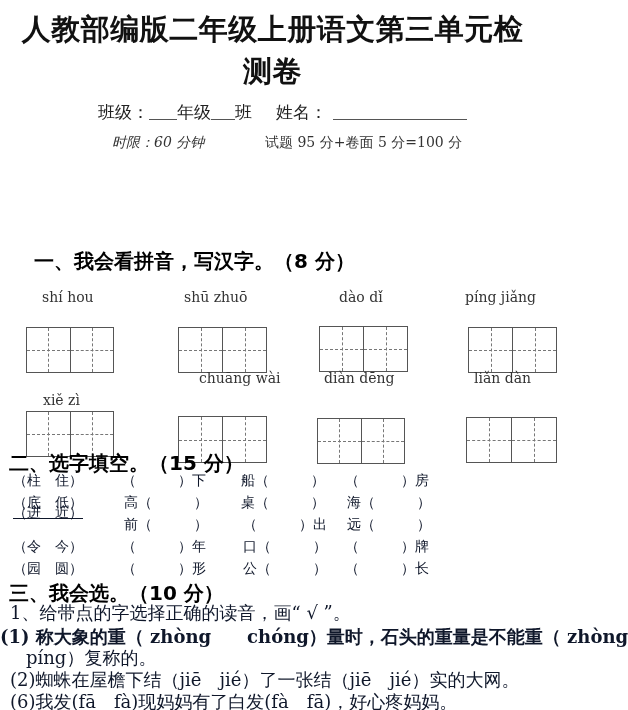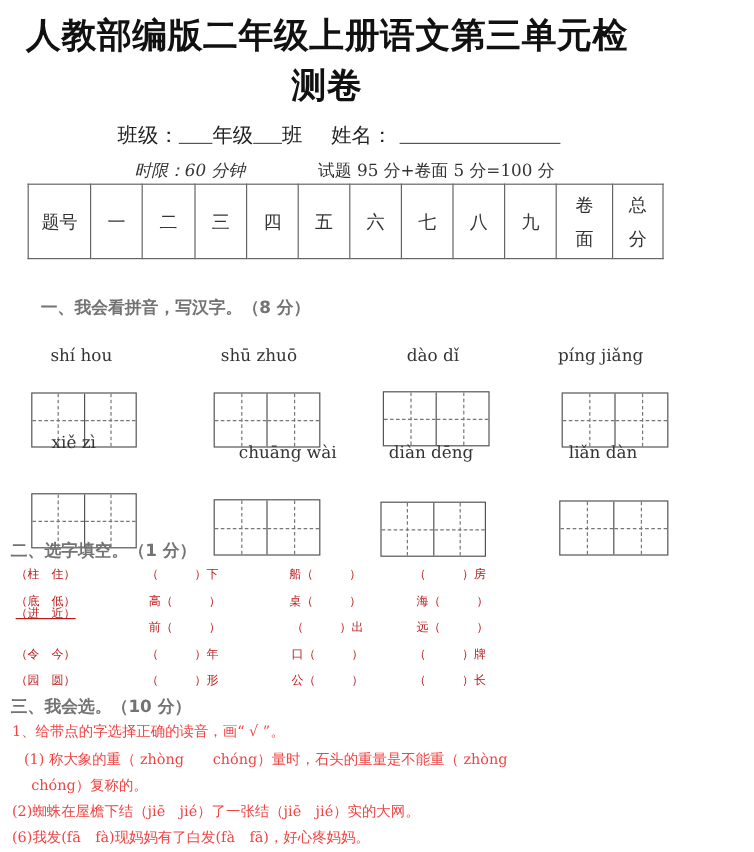--- a/index.html
+++ b/index.html
@@ -21,74 +21,54 @@
     border: 1.5px solid #555;
   }
   table.score td {
     border: 1px solid #666; text-align: center; vertical-align: middle;
     font-size: 15px; color: #333; padding: 0; line-height: 20px;
   }
   table.score tr.head td { height: 61px; }
   table.score tr.row2 td { height: 28px; }
   .section {
     font-family: "DejaVu Sans", "Liberation Sans", sans-serif; font-weight: bold;
-    font-size: 14px; color: #737373;
+    font-size: 20px; color: #000000;
   }
   .pinyin { font-size: 14px; color: #333; font-family: "DejaVu Serif", serif; }
   .grid {
     position: absolute; border: 1.3px solid #555; box-sizing: border-box; display: flex;
   }
   .cell { flex: 1; position: relative; }
   .cell + .cell { border-left: 1.3px solid #555; }
   .cell::before {
     content: ""; position: absolute; left: 0; right: 0; top: 50%;
     border-top: 1px dashed #777;
   }
   .cell::after {
     content: ""; position: absolute; top: 0; bottom: 0; left: 50%;
     border-left: 1px dashed #777;
   }
-  .fill { font-size: 10px; color: #b91c1c; }
-  .q { font-size: 12px; color: #ef4444; }
+  .fill { font-size: 14px; color: #0f172a; }
+  .q { font-size: 18px; color: #0f172a; }
 </style>
 </head>
 <body>
 
 <div class="abs title" style="top:10px;">人教部编版二年级上册语文第三单元检</div>
 <div class="abs title" style="top:52px;">测卷</div>
 
 <div class="abs info" style="left:98px; top:101px;">
   <span>班级：</span><span class="blank" style="width:28px;"></span><span>年级</span><span class="blank" style="width:24px;"></span><span>班</span><span style="display:inline-block;width:24px;"></span><span>姓名：</span><span class="blank" style="width:134px; margin-left:6px;"></span>
 </div>
 
 <div class="abs sub" style="left:112px; top:134px;font-style:italic;">时限：60 分钟</div>
 <div class="abs sub" style="left:265px; top:134px;">试题 95 分+卷面 5 分=100 分</div>
 
 <table class="score">
   <tbody>
-      <tr class="head">
-    <td style="width:51px;">题号</td>
-    <td style="width:42px;">一</td>
-    <td style="width:43px;">二</td>
-    <td style="width:42px;">三</td>
-    <td style="width:42px;">四</td>
-    <td style="width:42px;">五</td>
-    <td style="width:42px;">六</td>
-    <td style="width:42px;">七</td>
-    <td style="width:42px;">八</td>
-    <td style="width:42px;">九</td>
-    <td style="width:46px;">
-      <div>卷</div>
-      <div style="margin-top:8px;">面</div>
-    </td>
-    <td style="width:41px;">
-      <div>总</div>
-      <div style="margin-top:8px;">分</div>
-    </td>
-  </tr>
 </tbody>
   </table>
 
 <div class="abs section" style="left:34px; top:248px;">一、我会看拼音，写汉字。（8 分）</div>
 
 <div class="abs pinyin" style="left:42px; top:289px;">shí  hou</div>
 <div class="abs pinyin" style="left:184px; top:289px;">shū  zhuō</div>
 <div class="abs pinyin" style="left:339px; top:289px;">dào  dǐ</div>
 <div class="abs pinyin" style="left:465px; top:289px;">píng jiǎng</div>
 
@@ -102,21 +82,21 @@
   </div>
 <div class="grid" style="left:319px; top:326px; width:89px; height:46px;">
     <div class="cell"></div>
     <div class="cell"></div>
   </div>
 <div class="grid" style="left:468px; top:327px; width:89px; height:46px;">
     <div class="cell"></div>
     <div class="cell"></div>
   </div>
 
-<div class="abs pinyin" style="left:43px; top:361px;">xiě zì</div>
+<div class="abs pinyin" style="left:43px; top:392px;">xiě zì</div>
 <div class="abs pinyin" style="left:175px; top:370px;margin-left:24px;">chuāng wài</div>
 <div class="abs pinyin" style="left:324px; top:370px;">diàn dēng</div>
 <div class="abs pinyin" style="left:474px; top:370px;">liǎn  dàn</div>
 
 <div class="grid" style="left:26px; top:411px; width:88px; height:46px;">
     <div class="cell"></div>
     <div class="cell"></div>
   </div>
 <div class="grid" style="left:178px; top:416px; width:89px; height:47px;">
     <div class="cell"></div>
@@ -124,21 +104,21 @@
   </div>
 <div class="grid" style="left:317px; top:418px; width:88px; height:46px;">
     <div class="cell"></div>
     <div class="cell"></div>
   </div>
 <div class="grid" style="left:466px; top:417px; width:91px; height:46px;">
     <div class="cell"></div>
     <div class="cell"></div>
   </div>
 
-<div class="abs section" style="left:9px; top:450px; background:transparent;">二、选字填空。（1 分）</div>
+<div class="abs section" style="left:9px; top:450px; background:transparent;">二、选字填空。（15 分）</div>
 
 <div class="abs fill" style="left:13px; top:472px;">（柱　住）</div>
 <div class="abs fill" style="left:122px; top:472px;">（　　　）下</div>
 <div class="abs fill" style="left:241px; top:472px;">船（　　　）</div>
 <div class="abs fill" style="left:345px; top:472px;">（　　　）房</div>
 
 <div class="abs fill" style="left:13px; top:494px;">（底　低）</div>
 <div class="abs fill" style="left:124px; top:494px;">高（　　　）</div>
 <div class="abs fill" style="left:241px; top:494px;">桌（　　　）</div>
 <div class="abs fill" style="left:347px; top:494px;">海（　　　）</div>
@@ -153,16 +133,16 @@
 <div class="abs fill" style="left:243px; top:538px;">口（　　　）</div>
 <div class="abs fill" style="left:345px; top:538px;">（　　　）牌</div>
 
 <div class="abs fill" style="left:13px; top:560px;">（园　圆）</div>
 <div class="abs fill" style="left:122px; top:560px;">（　　　）形</div>
 <div class="abs fill" style="left:243px; top:560px;">公（　　　）</div>
 <div class="abs fill" style="left:345px; top:560px;">（　　　）长</div>
 
 <div class="abs section" style="left:9px; top:580px;">三、我会选。（10 分）</div>
 <div class="abs q" style="left:10px; top:601px;">1、给带点的字选择正确的读音，画“ √ ”。</div>
-<div class="abs q" style="left:20px; top:625px;">(1) 称大象的重（ zhòng　　chóng）量时，石头的重量是不能重（ zhòng</div>
-<div class="abs q" style="left:26px; top:646px;">chóng）复称的。</div>
+<div class="abs q" style="left:0; top:625px;font-weight:bold;">(1) 称大象的重（ zhòng　　chóng）量时，石头的重量是不能重（ zhòng</div>
+<div class="abs q" style="left:26px; top:646px;">píng）复称的。</div>
 <div class="abs q" style="left:10px; top:668px;">(2)蜘蛛在屋檐下结（jiē　jié）了一张结（jiē　jié）实的大网。</div>
 <div class="abs q" style="left:10px; top:690px;">(6)我发(fā　fà)现妈妈有了白发(fà　fā)，好心疼妈妈。</div>
 
 </body></html>

